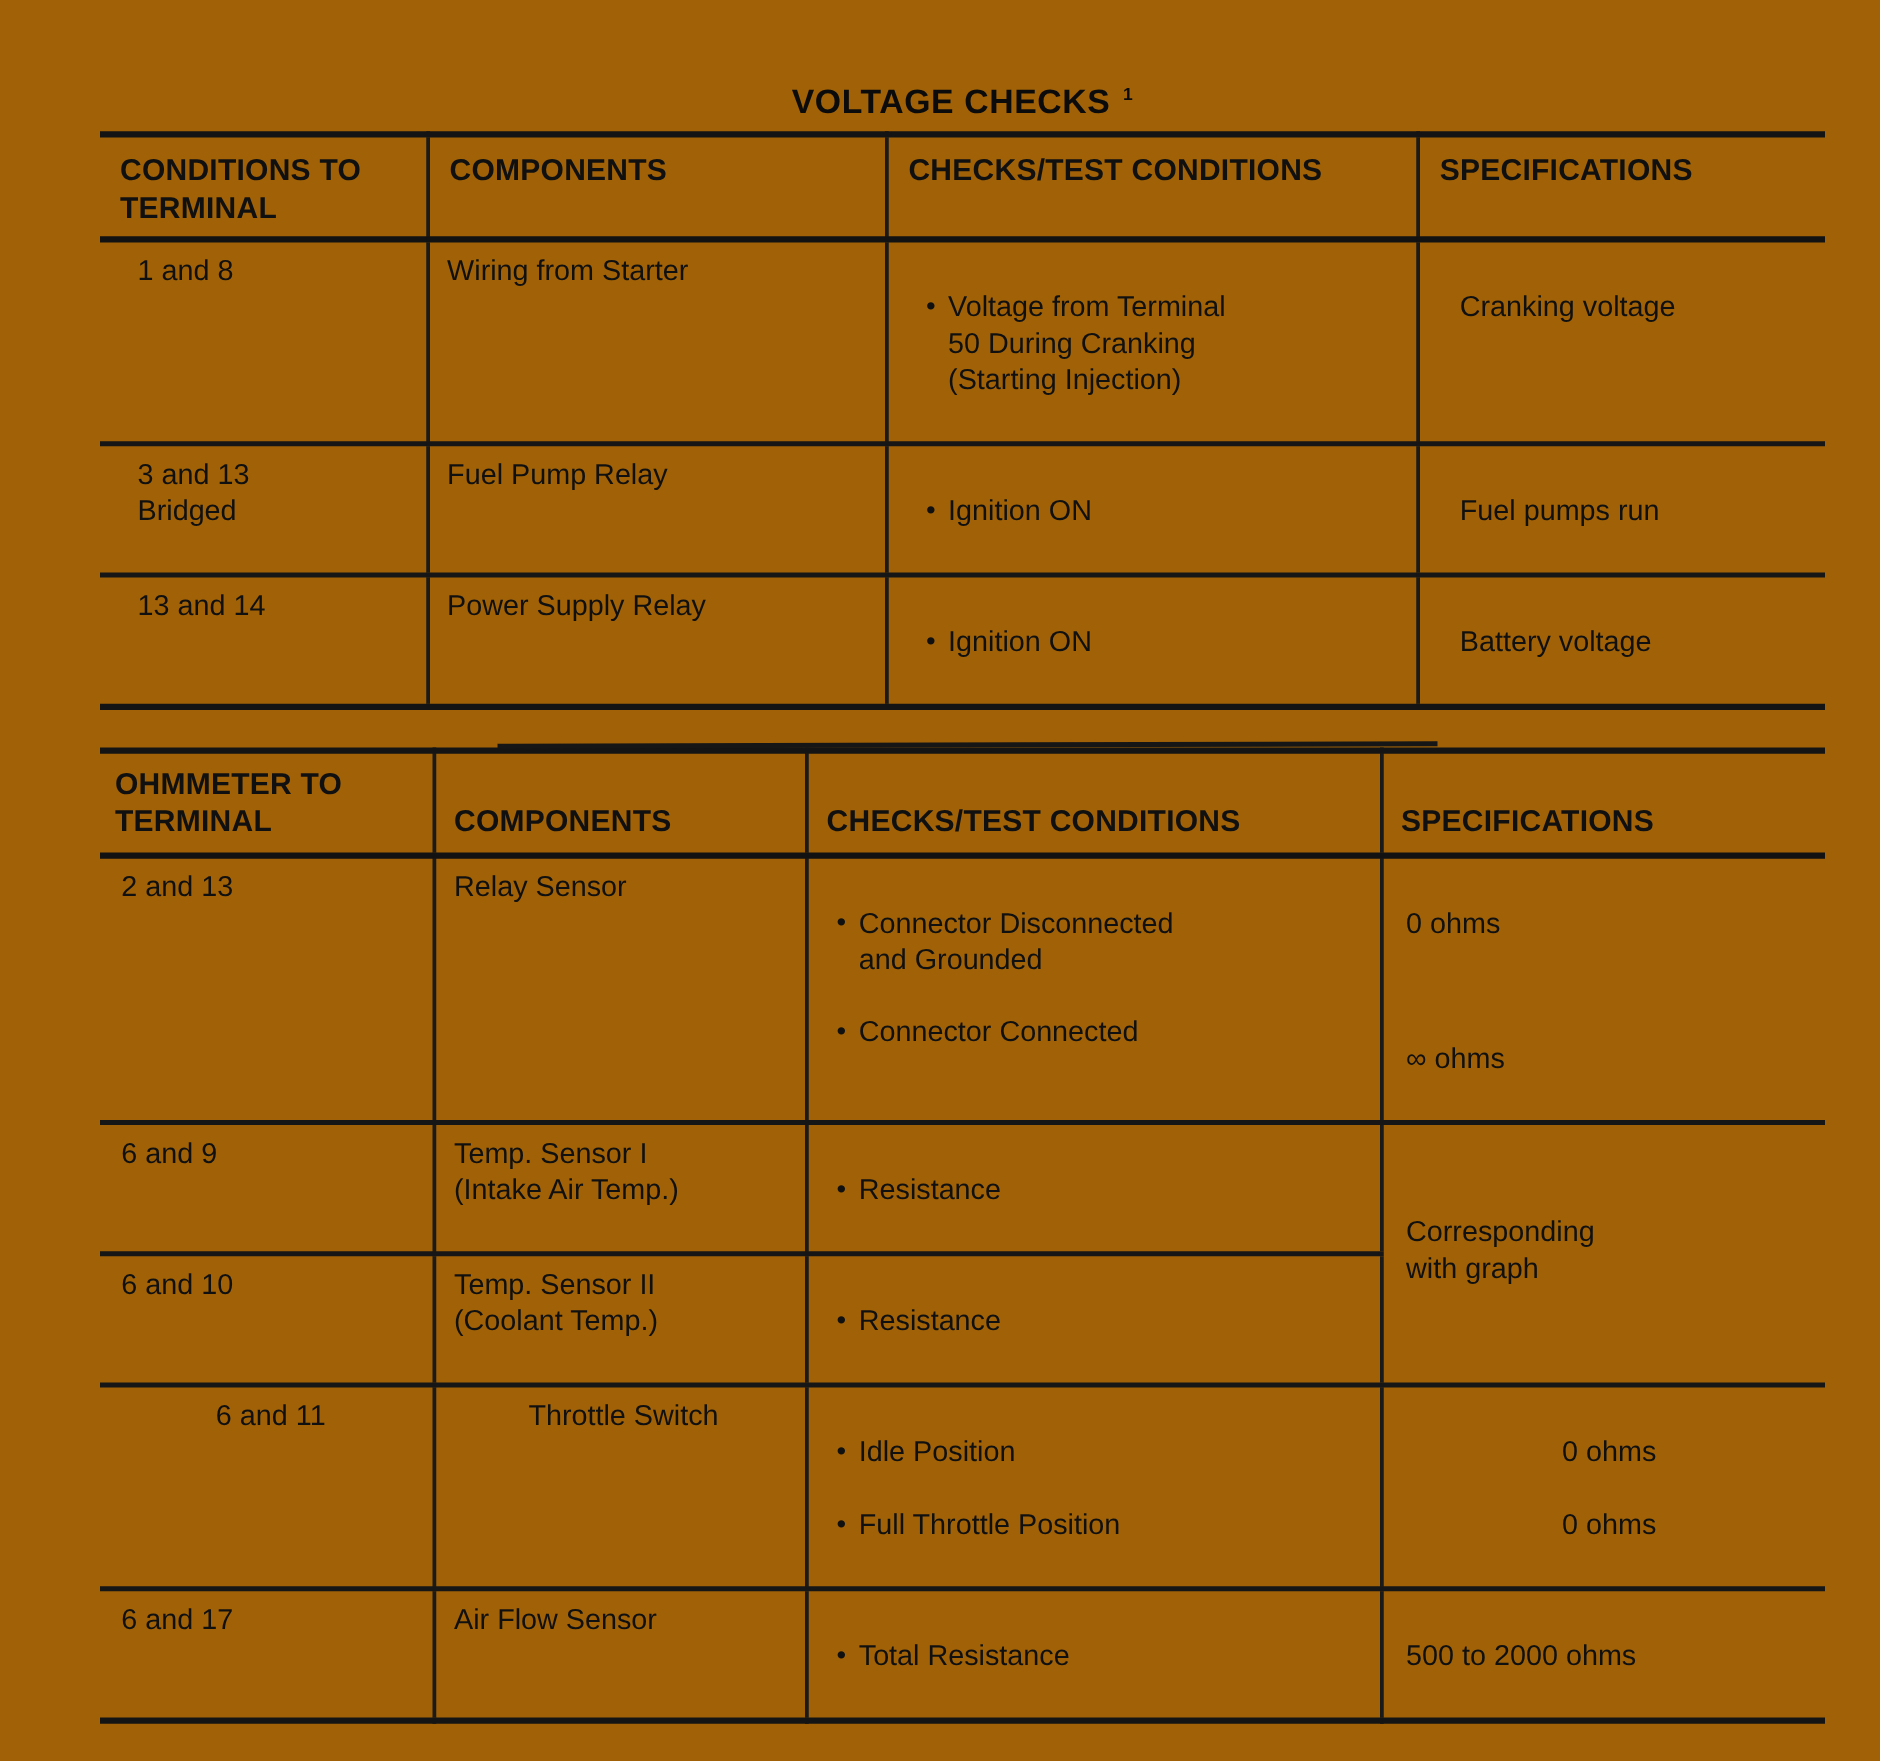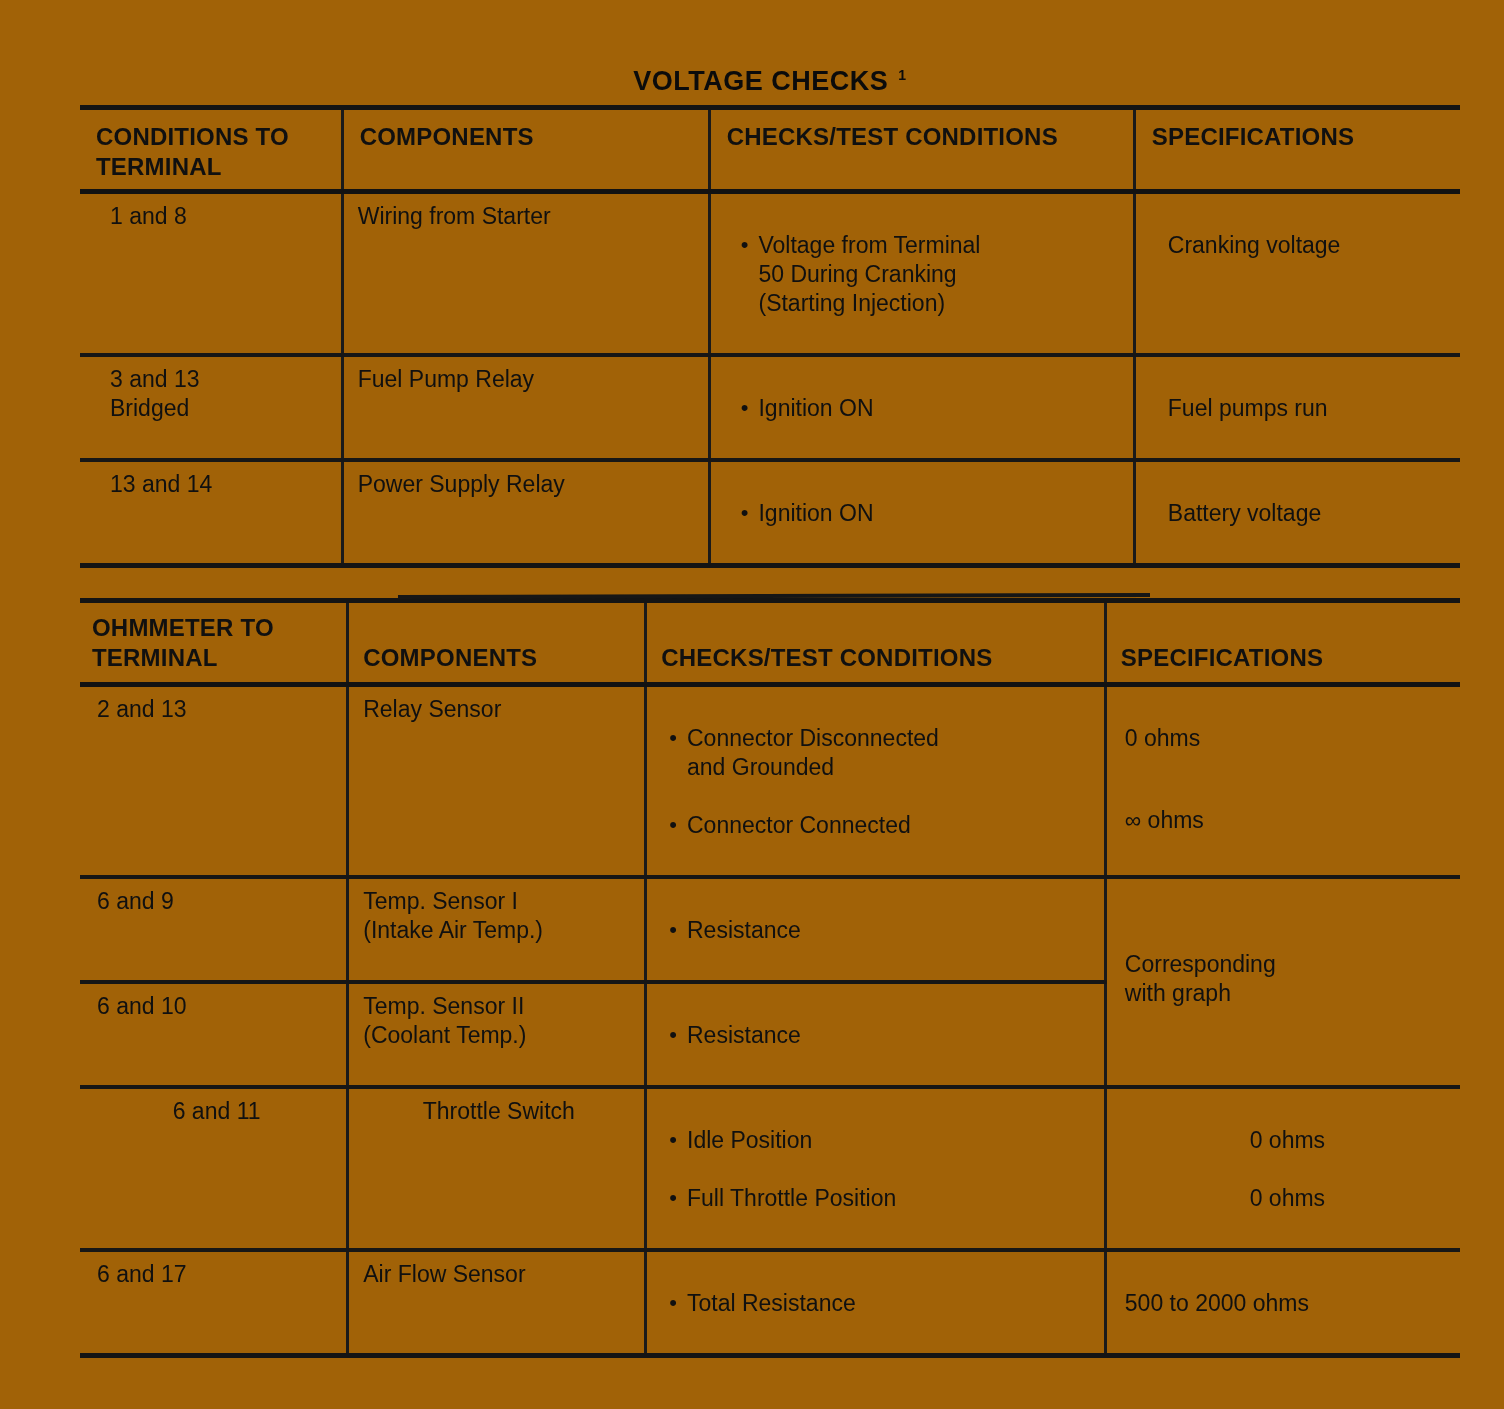--- a/index.html
+++ b/index.html
@@ -69,21 +69,21 @@
   .t2 .r1 { height: 106px; }
   .t2 .r2 { height: 70px; }
   .t2 .r3 { height: 70px; }
   .t2 .r4 { height: 70px; text-align: center; }
   .t2 .r5 { height: 40px; }
   .merged-spec { vertical-align: middle; padding-top: 0; }
 
   .chk { display: flex; gap: 10px; align-items: flex-start; }
   .bullet { flex: 0 0 auto; font-size: 22px; line-height: 1.3; }
   .spec-line { white-space: pre-line; }
-  .gap-line { margin-top: 24px; }
+  .gap-line { margin-top: 50px; }
 
   .mid-rule {
     width: 752px;
     height: 4px;
     background: #161616;
     margin: 26px 0 0 318px;
     transform: rotate(-0.15deg);
   }
 </style>
 </head>

